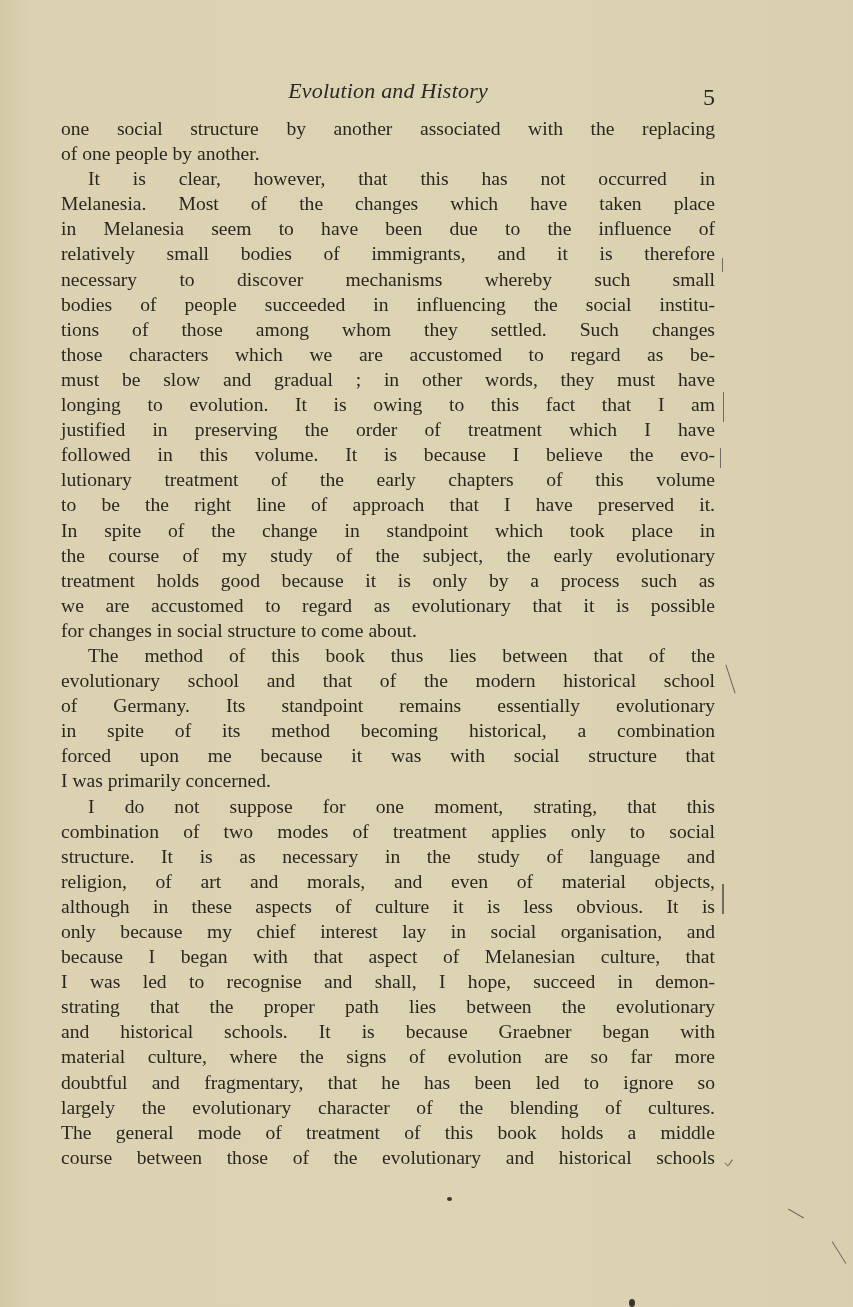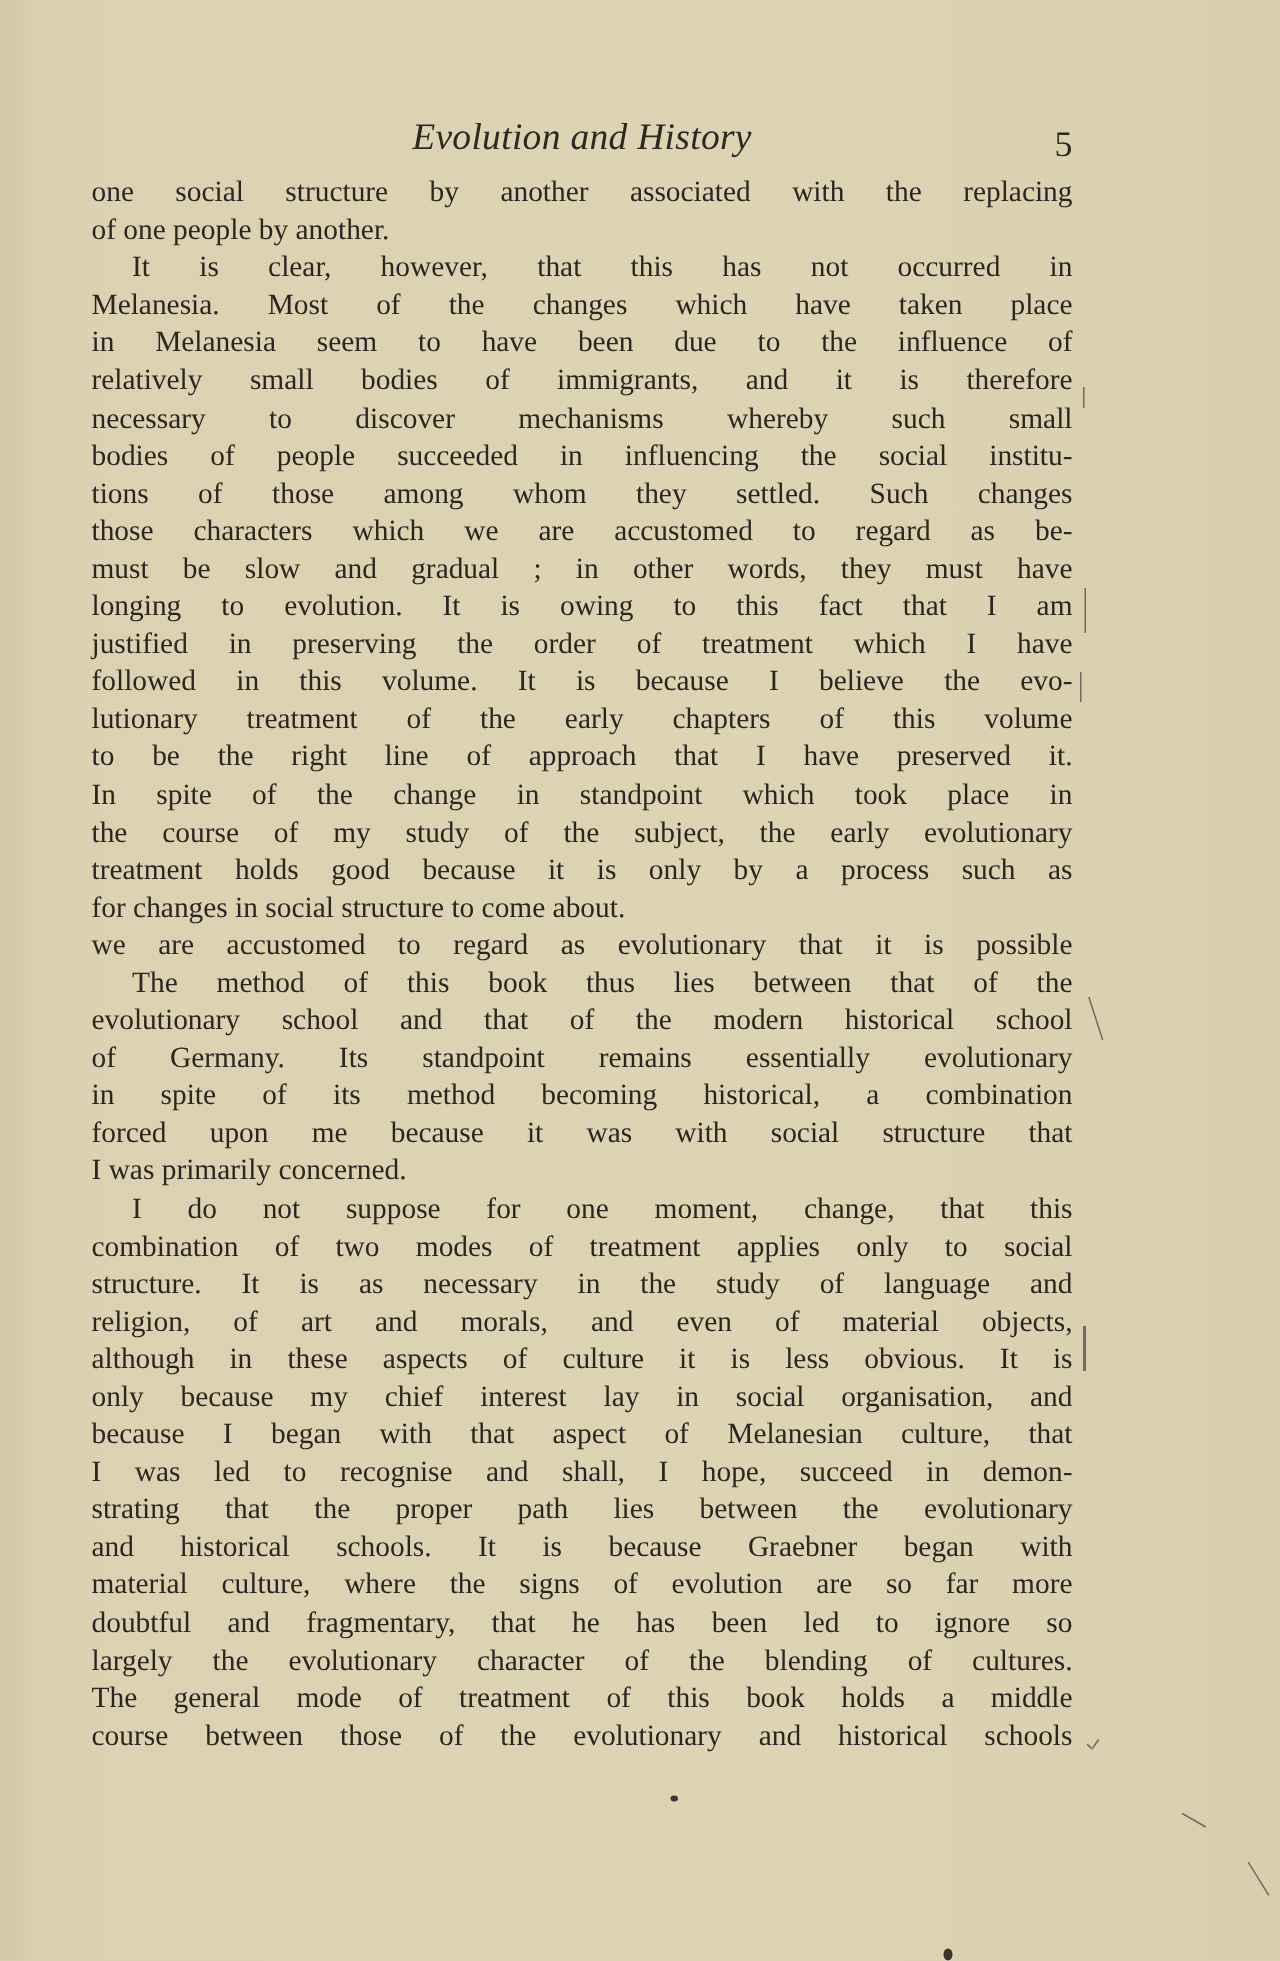--- a/index.html
+++ b/index.html
@@ -26,21 +26,21 @@
     position: relative;
     height: 40px;
   }
   .running-title {
     position: absolute;
     left: 0;
     width: 654px;
     top: 2px;
     text-align: center;
     font-style: italic;
-    font-size: 25px;
+    font-size: 22px;
     letter-spacing: 0.2px;
     color: #2c2824;
   }
   .page-number {
     position: absolute;
     right: 0;
     top: 8px;
     font-size: 24px;
     color: #2c2824;
   }
@@ -99,35 +99,35 @@
       <span class="line">those characters which we are accustomed to regard as be-</span>
       <span class="line">must be slow and gradual ; in other words, they must have</span>
       <span class="line">longing to evolution. It is owing to this fact that I am</span>
       <span class="line">justified in preserving the order of treatment which I have</span>
       <span class="line">followed in this volume. It is because I believe the evo-</span>
       <span class="line">lutionary treatment of the early chapters of this volume</span>
       <span class="line">to be the right line of approach that I have preserved it.</span>
       <span class="line">In spite of the change in standpoint which took place in</span>
       <span class="line">the course of my study of the subject, the early evolutionary</span>
       <span class="line">treatment holds good because it is only by a process such as</span>
+      <span class="line">we are accustomed to regard as evolutionary that it is possible</span>
       <span class="line last">for changes in social structure to come about.</span>
-      <span class="line">we are accustomed to regard as evolutionary that it is possible</span>
     </p>
 
     <p>
       <span class="line" style="padding-left:27px">The method of this book thus lies between that of the</span>
       <span class="line">evolutionary school and that of the modern historical school</span>
       <span class="line">of Germany. Its standpoint remains essentially evolutionary</span>
       <span class="line">in spite of its method becoming historical, a combination</span>
       <span class="line">forced upon me because it was with social structure that</span>
       <span class="line last">I was primarily concerned.</span>
     </p>
 
     <p>
-      <span class="line" style="padding-left:27px">I do not suppose for one moment, change, that this</span>
+      <span class="line" style="padding-left:27px">I do not suppose for one moment, strating, that this</span>
       <span class="line">combination of two modes of treatment applies only to social</span>
       <span class="line">structure. It is as necessary in the study of language and</span>
       <span class="line">religion, of art and morals, and even of material objects,</span>
       <span class="line">although in these aspects of culture it is less obvious. It is</span>
       <span class="line">only because my chief interest lay in social organisation, and</span>
       <span class="line">because I began with that aspect of Melanesian culture, that</span>
       <span class="line">I was led to recognise and shall, I hope, succeed in demon-</span>
       <span class="line">strating that the proper path lies between the evolutionary</span>
       <span class="line">and historical schools. It is because Graebner began with</span>
       <span class="line">material culture, where the signs of evolution are so far more</span>

